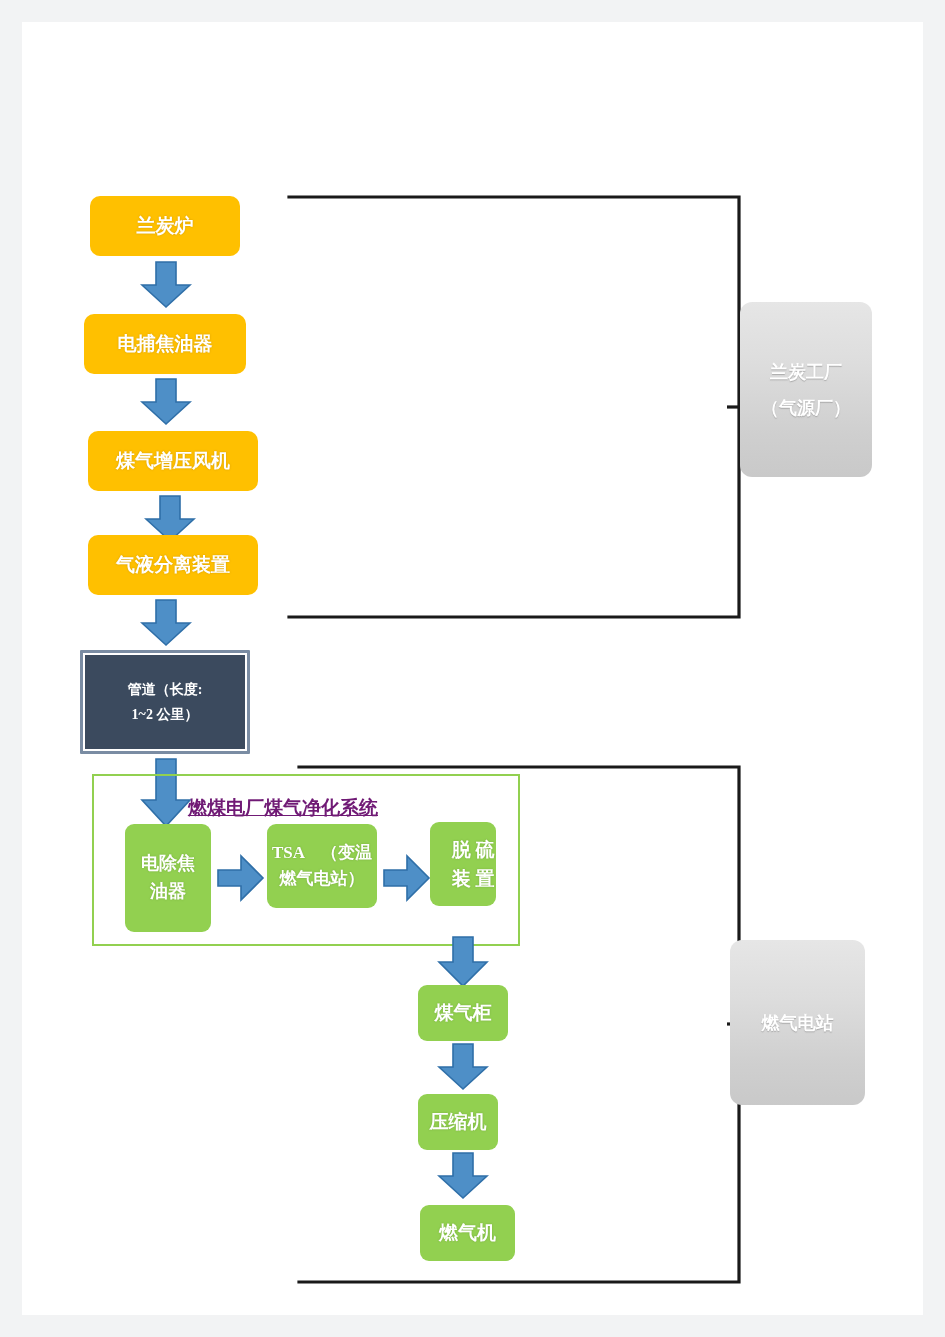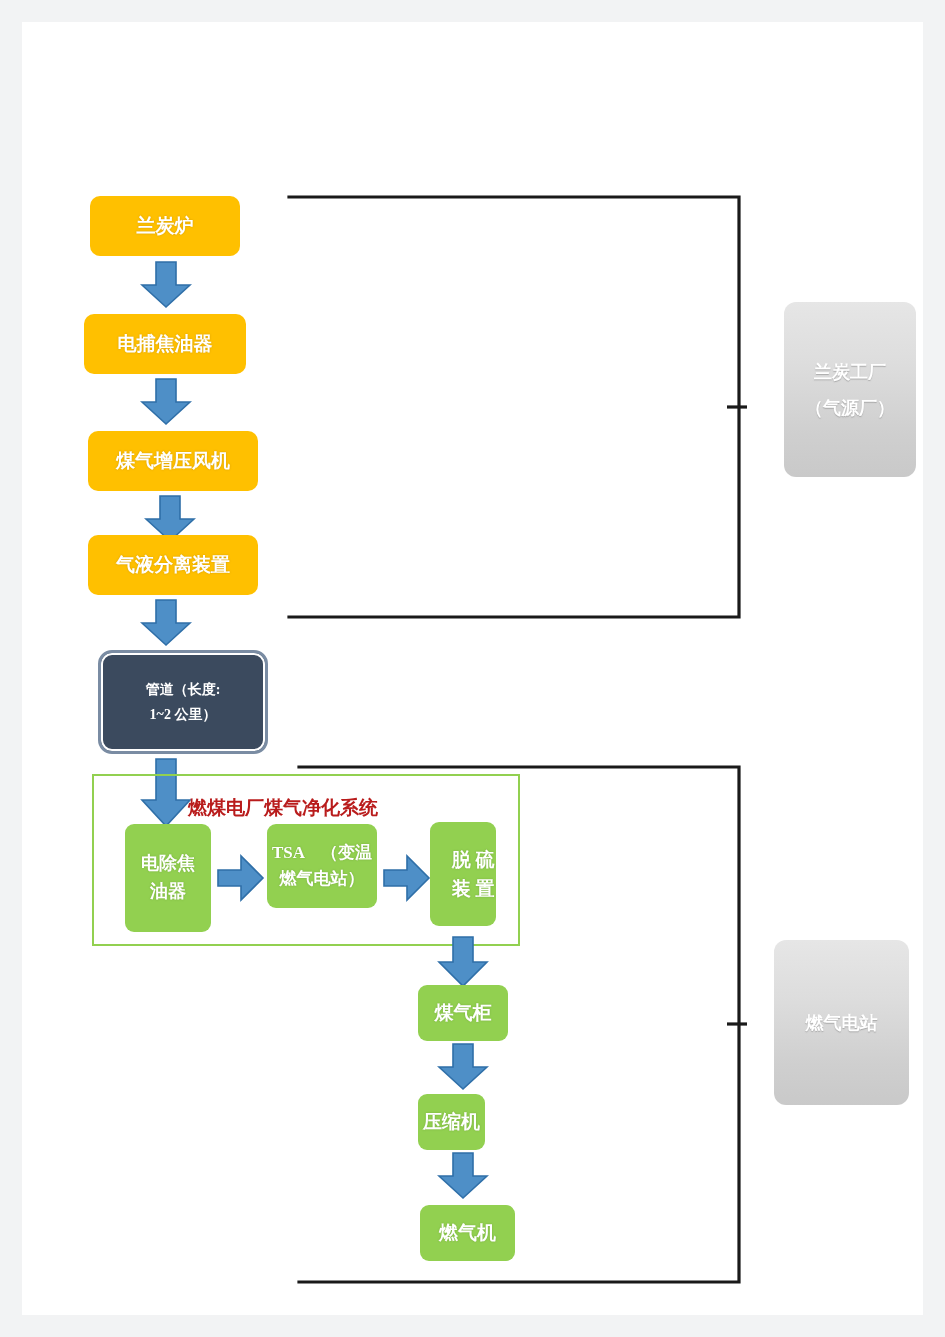--- a/index.html
+++ b/index.html
@@ -58,53 +58,52 @@
   }
   .green {
     background: #92d050;
     border-radius: 9px;
     font-size: 19px;
     text-shadow: 0 0 2px rgba(60,100,20,0.35);
   }
   .pipe {
     background: #3b4a5e;
     border: 3px solid #7a8ca3;
-    border-radius: 14px;
+    border-radius: 1px;
     font-size: 14px;
     box-shadow: inset 0 0 0 2px #ffffff;
     line-height: 1.8;
-    margin-left: 18px;
   }
   .grayplant {
     background: linear-gradient(180deg, #e6e6e6 0%, #dddddd 35%, #cfcfcf 75%, #c9c9c9 100%);
     border-radius: 12px;
     font-size: 18px;
     color: #ffffff;
     text-shadow: 0 1px 1px rgba(130,130,130,0.55);
     line-height: 2.0;
-    margin-left: 44px;
   }
   
   .arrow-down, .arrow-right {
     position: absolute;
   }
   
   #purify-group {
     position: absolute;
     box-sizing: border-box;
     border: 2px solid #92d050;
     background: transparent;
   }
   #purify-label {
     position: absolute;
     font-size: 19px;
     font-weight: bold;
-    color: #b91c1c;
+    color: #701a75;
     white-space: nowrap;
     font-family: "Liberation Serif", "DejaVu Serif", serif;
+    text-decoration: underline;
   }
   
   .bracket { position: absolute; }
 </style>
 </head>
 <body>
 
 <div id="page">
 
 
@@ -174,38 +173,38 @@
 
   <div class="node green" style="left:245px; top:802px; width:110px; height:84px; font-size:17px;">
     <span class="ln">TSA　（变温</span>
     <span class="ln">燃气电站）</span>
   </div>
 
   <svg class="arrow-right" style="left:361px; top:832px;" width="48" height="48" viewBox="0 0 48 48">
     <polygon points="1,16 24,16 24,2 46,24 24,46 24,32 1,32" fill="#4e8fc7" stroke="#2f6fa8" stroke-width="1.6"></polygon>
   </svg>
 
-  <div class="node green" style="left:408px; top:800px; width:66px; height:104px;padding-left:20px;">
+  <div class="node green" style="left:408px; top:800px; width:66px; height:84px;padding-left:20px;">
     <span class="ln">脱 硫</span>
     <span class="ln">装 置</span>
   </div>
 
   <svg class="arrow-down" style="left:415px; top:914px;" width="52" height="52" viewBox="0 0 52 52">
     <polygon points="16,1 36,1 36,26 50,26 26,50 2,26 16,26" fill="#4e8fc7" stroke="#2f6fa8" stroke-width="1.6"></polygon>
   </svg>
 
   <div class="node green" style="left:396px; top:963px; width:90px; height:56px;">
     <span class="ln">煤气柜</span>
   </div>
 
   <svg class="arrow-down" style="left:415px; top:1021px;" width="52" height="48" viewBox="0 0 52 48">
     <polygon points="16,1 36,1 36,24 50,24 26,46 2,24 16,24" fill="#4e8fc7" stroke="#2f6fa8" stroke-width="1.6"></polygon>
   </svg>
 
-  <div class="node green" style="left:396px; top:1072px; width:67px; height:56px;">
+  <div class="node green" style="left:396px; top:1072px; width:80px; height:56px;">
     <span class="ln">压缩机</span>
   </div>
 
   <svg class="arrow-down" style="left:415px; top:1130px;" width="52" height="48" viewBox="0 0 52 48">
     <polygon points="16,1 36,1 36,24 50,24 26,46 2,24 16,24" fill="#4e8fc7" stroke="#2f6fa8" stroke-width="1.6"></polygon>
   </svg>
 
   <div class="node green" style="left:398px; top:1183px; width:95px; height:56px;">
     <span class="ln">燃气机</span>
   </div>

